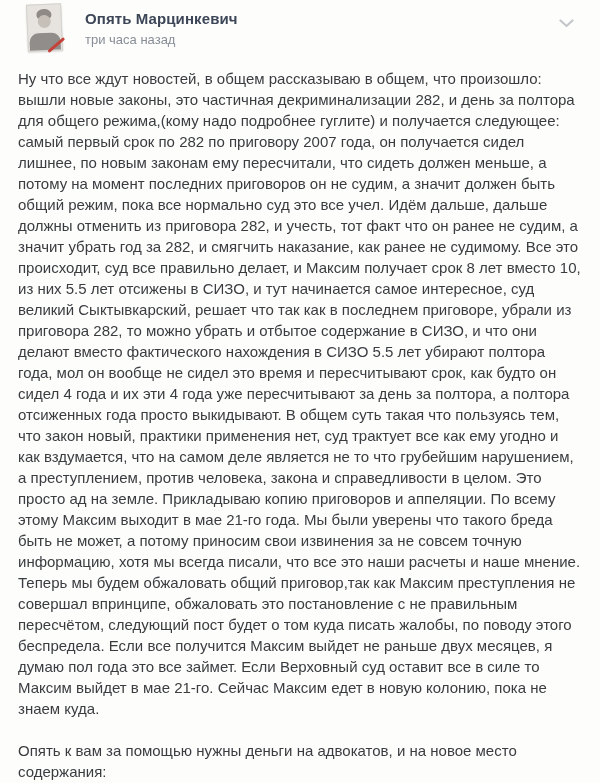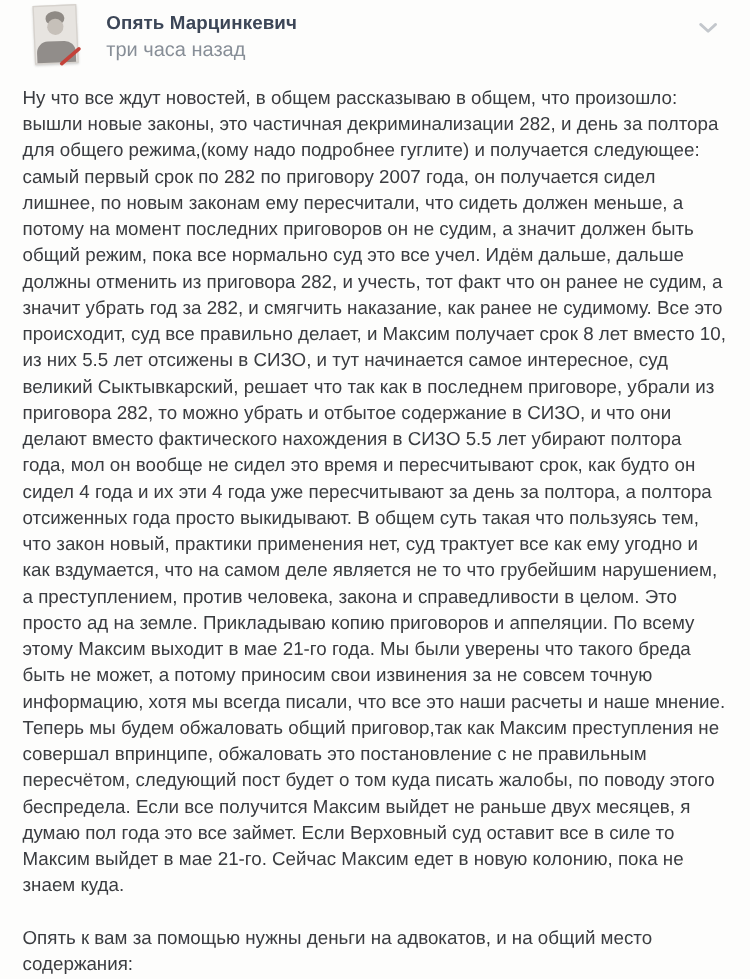--- a/index.html
+++ b/index.html
@@ -57,21 +57,21 @@
     position: absolute;
     left: 85px; top: 10px;
   }
   .author-name {
     font-size: 15px;
     font-weight: bold;
     letter-spacing: .1px;
     cursor: pointer;
   }
   .timestamp {
-    font-size: 16px;
+    font-size: 13px;
     margin-top: 5px;
     cursor: pointer;
   }
   .menu-btn {
     position: absolute;
     right: 25px; top: 16px;
     width: 18px; height: 14px;
     display: flex; align-items: center; justify-content: center;
     cursor: pointer;
   }
@@ -110,17 +110,17 @@
         <svg width="15" height="9" viewBox="0 0 15 9">
           <path d="M1.5 1.5 L7.5 7 L13.5 1.5" fill="none" stroke="#c3c7cc" stroke-width="2.2" stroke-linecap="round" stroke-linejoin="round"></path>
         </svg>
       </span>
     </div>
 
   </div>
 
   <div class="post-text" style="color: rgb(58, 60, 64);">
     <p>Ну что все ждут новостей, в общем рассказываю в общем, что произошло: вышли новые законы, это частичная декриминализации 282, и день за полтора для общего режима,(кому надо подробнее гуглите) и получается следующее: самый первый срок по 282 по приговору 2007 года, он получается сидел лишнее, по новым законам ему пересчитали, что сидеть должен меньше, а потому на момент последних приговоров он не судим, а значит должен быть общий режим, пока все нормально суд это все учел. Идём дальше, дальше должны отменить из приговора 282, и учесть, тот факт что он ранее не судим, а значит убрать год за 282, и смягчить наказание, как ранее не судимому. Все это происходит, суд все правильно делает, и Максим получает срок 8 лет вместо 10, из них 5.5 лет отсижены в СИЗО, и тут начинается самое интересное, суд великий Сыктывкарский, решает что так как в последнем приговоре, убрали из приговора 282, то можно убрать и отбытое содержание в СИЗО, и что они делают вместо фактического нахождения в СИЗО 5.5 лет убирают полтора года, мол он вообще не сидел это время и пересчитывают срок, как будто он сидел 4 года и их эти 4 года уже пересчитывают за день за полтора, а полтора отсиженных года просто выкидывают. В общем суть такая что пользуясь тем, что закон новый, практики применения нет, суд трактует все как ему угодно и как вздумается, что на самом деле является не то что грубейшим нарушением, а преступлением, против человека, закона и справедливости в целом. Это просто ад на земле. Прикладываю копию приговоров и аппеляции. По всему этому Максим выходит в мае 21-го года. Мы были уверены что такого бреда быть не может, а потому приносим свои извинения за не совсем точную информацию, хотя мы всегда писали, что все это наши расчеты и наше мнение. Теперь мы будем обжаловать общий приговор,так как Максим преступления не совершал впринципе, обжаловать это постановление с не правильным пересчётом, следующий пост будет о том куда писать жалобы, по поводу этого беспредела. Если все получится Максим выйдет не раньше двух месяцев, я думаю пол года это все займет. Если Верховный суд оставит все в силе то Максим выйдет в мае 21-го. Сейчас Максим едет в новую колонию, пока не знаем куда.</p>
-    <p class="gap-before">Опять к вам за помощью нужны деньги на адвокатов, и на общий место содержания:</p>
+    <p class="gap-before">Опять к вам за помощью нужны деньги на адвокатов, и на новое место содержания:</p>
     <p>Спасибо вам всем огромное.</p>
   </div>
 
 </div>
 
 </body></html>

